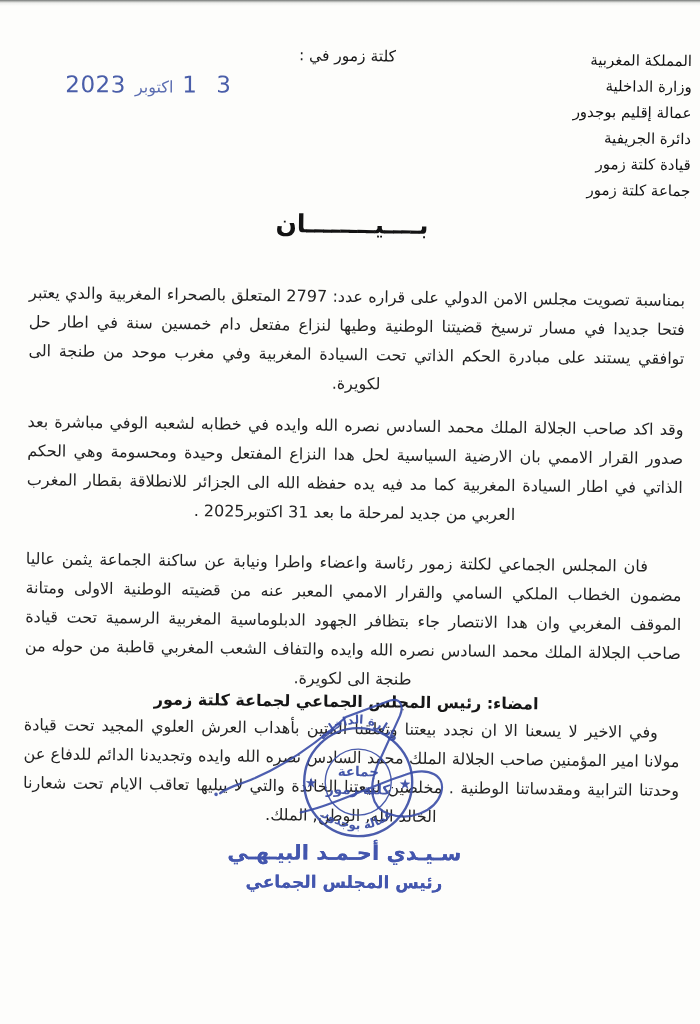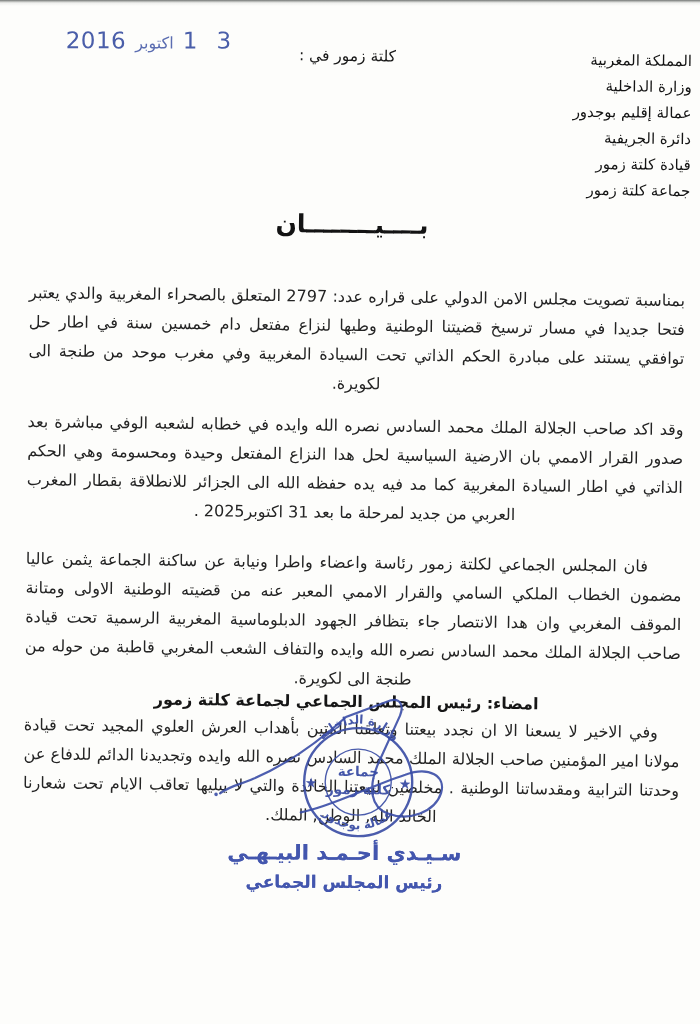--- a/index.html
+++ b/index.html
@@ -33,21 +33,21 @@
     position:absolute;top:47px;right:308px;
     font-size:15.5px;color:#181818;white-space:nowrap;
   }
   
   .date-stamp{
     position:absolute;top:30px;left:48px;width:180px;
     color:#4a5ea9;display:flex;align-items:baseline;gap:9px;
     direction:rtl;transform:rotate(-.6deg);
     font-weight:500;white-space:nowrap;
   }
-  .date-stamp .day{font-size:23px;word-spacing:10px;letter-spacing:1px;}
+  .date-stamp .day{font-size:23px;word-spacing:10px;letter-spacing:1px;margin-top:44px;}
   .date-stamp .month{font-size:16px;opacity:.9;}
   .date-stamp .year{font-size:23px;letter-spacing:.5px;}
 
   
   .title{
     position:absolute;top:210px;left:0;right:0;
     text-align:center;font-size:25px;font-weight:bold;color:#131313;
   }
 
   
@@ -99,21 +99,21 @@
       <div>عمالة إقليم بوجدور</div>
       <div>دائرة الجريفية</div>
       <div>قيادة كلتة زمور</div>
       <div>جماعة كلتة زمور</div>
     </div>
 
     <div class="place">كلتة زمور في :</div>
     <div class="date-stamp">
       <span class="day">3 1</span>
       <span class="month">اكتوبر</span>
-      <span class="year">2016</span>
+      <span class="year">2023</span>
     </div>
 
     <div class="title">بــــيــــــــان</div>
 
     <div class="body">
       <p>بمناسبة تصويت مجلس الامن الدولي على قراره عدد: 2797 المتعلق بالصحراء المغربية والدي يعتبر فتحا جديدا في مسار ترسيخ قضيتنا الوطنية وطيها لنزاع مفتعل دام خمسين سنة في اطار حل توافقي يستند على مبادرة الحكم الذاتي تحت السيادة المغربية وفي مغرب موحد من طنجة الى لكويرة.</p>
       <p class="sp">وقد اكد صاحب الجلالة الملك محمد السادس نصره الله وايده في خطابه لشعبه الوفي مباشرة بعد صدور القرار الاممي بان الارضية السياسية لحل هدا النزاع المفتعل وحيدة ومحسومة وهي الحكم الذاتي في اطار السيادة المغربية كما مد فيه يده حفظه الله الى الجزائر للانطلاقة بقطار المغرب العربي من جديد لمرحلة ما بعد 31 اكتوبر2025 .</p>
       <p class="sp indent1">فان المجلس الجماعي لكلتة زمور رئاسة واعضاء واطرا ونيابة عن ساكنة الجماعة يثمن عاليا مضمون الخطاب الملكي السامي والقرار الاممي المعبر عنه من قضيته الوطنية الاولى ومتانة الموقف المغربي وان هدا الانتصار جاء بتظافر الجهود الدبلوماسية المغربية الرسمية تحت قيادة صاحب الجلالة الملك محمد السادس نصره الله وايده والتفاف الشعب المغربي قاطبة من حوله من طنجة الى لكويرة.</p>
       <p class="indent2">وفي الاخير لا يسعنا الا ان نجدد بيعتنا وتعلقنا المتين بأهداب العرش العلوي المجيد تحت قيادة مولانا امير المؤمنين صاحب الجلالة الملك محمد السادس نصره الله وايده وتجديدنا الدائم للدفاع عن وحدتنا الترابية ومقدساتنا الوطنية . مخلصين لبيعتنا الخالدة والتي لا يبليها تعاقب الايام تحت شعارنا الخالد الله, الوطن, الملك.</p>
     </div>

